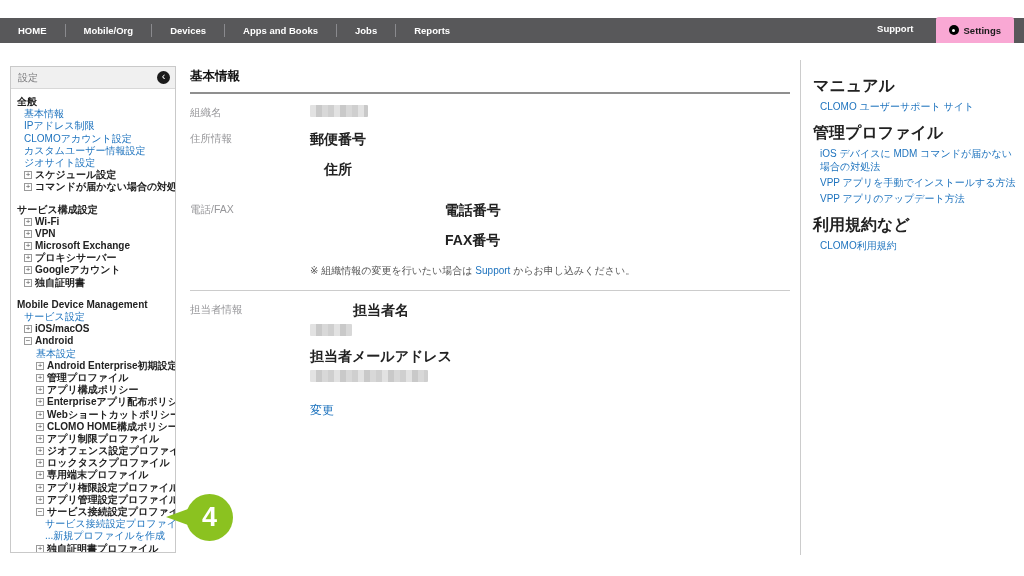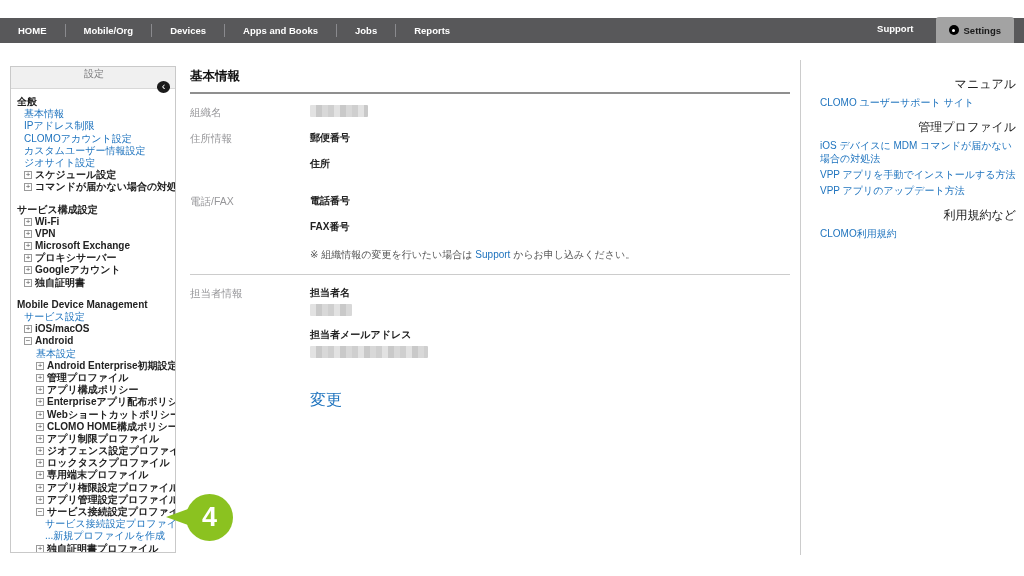--- a/index.html
+++ b/index.html
@@ -10,33 +10,33 @@
   
   .navbar { position:absolute; top:18px; left:0; width:1024px; height:25px;
     background:#58585a; display:flex; align-items:center; }
   .nav-menu { display:flex; align-items:center; height:100%; }
   .nav-item { color:#fff; font-size:9.5px; font-weight:bold; padding:0 18px;
     line-height:29px; cursor:default; white-space:nowrap; }
   .nav-sep { width:1px; height:13px; background:#8a8a8e; }
   .nav-right { margin-left:auto; display:flex; align-items:flex-end; height:100%; }
   .nav-support { color:#fff; font-size:9.5px; font-weight:bold; padding:0 22px;
     line-height:29px; }
-  .settings-tab { background:#a3a3a3; height:26px; margin-right:10px; padding:0 13px;
+  .settings-tab { background:#f9a8d4; height:26px; margin-right:10px; padding:0 13px;
     display:flex; align-items:center; gap:5px; border-radius:3px 3px 0 0;
     font-size:9.5px; font-weight:bold; color:#1a1a1a; }
   .gear-icon { width:10px; height:10px; border-radius:50%; background:#000;
     position:relative; display:inline-block; }
   .gear-icon::after { content:""; position:absolute; left:3.5px; top:3.5px;
     width:3px; height:3px; border-radius:50%; background:#fff; }
 
   
   .sidebar { position:absolute; left:10px; top:66px; width:166px; height:487px;
     border:1px solid #c9c9c9; background:#fff; overflow:hidden; }
   .sidebar-header { height:22px; background:#f0f0f0; border-bottom:1px solid #d8d8d8;
-    display:flex; align-items:center; padding:0 5px 0 7px;flex-direction:column; }
+    display:flex; align-items:center; padding:0 5px 0 7px; }
   .sidebar-title { color:#7a7a7c; font-size:10px; }
   .collapse-btn { margin-left:auto; width:13px; height:13px; border-radius:50%;
     background:#1a1a1a; color:#fff; font-size:11px; line-height:11.5px;
     text-align:center; cursor:pointer; }
   .tree { padding-top:7px; }
   .tree-row { font-size:10px; line-height:12.2px; height:12.2px; white-space:nowrap;
     padding-left:6px; }
   .tree-row.gap { margin-top:10px; }
   .tree-row.lvl1 { padding-left:13px; }
   .tree-row.lvl2 { padding-left:25px; }
@@ -48,39 +48,39 @@
     background:#fdfdfd; color:#555; font-size:8px; line-height:6px; text-align:center;
     margin-right:3px; vertical-align:1px; cursor:pointer; }
 
   
   .main { position:absolute; left:190px; top:62px; width:600px; }
   .main-title { font-size:12.5px; font-weight:bold; color:#111; padding:6px 0 7px 0;
     border-bottom:2px solid #8f8f8f; }
   .field-row { display:flex; margin-top:11px; }
   .field-label { width:120px; flex:none; color:#97979a; font-size:10.5px; padding-top:1px; }
   .field-value { font-size:10.5px; color:#222; }
-  .bold-label { font-weight:bold; font-size:10px; color:#222; margin-bottom:12px; }
+  .bold-label { font-weight:bold; font-size:14px; color:#222; margin-bottom:12px;text-align:center; }
   .bold-label.tight { margin-bottom:4px; }
   .mosaic { display:inline-block; height:12px; border-radius:1px;
     background-image:
       repeating-linear-gradient(90deg,#e2e2e2 0 6px,#c9c9c9 6px 12px,#d8d8d8 12px 18px,#cfcfcf 18px 24px),
       repeating-linear-gradient(0deg,rgba(255,255,255,.35) 0 4px,rgba(0,0,0,.06) 4px 8px);
   }
   .mosaic.org { width:58px; }
   .mosaic.name { width:42px; margin-bottom:10px; }
   .mosaic.email { width:118px; margin-bottom:10px; }
   .note { font-size:10px; color:#555; margin-top:14px; }
   .note .inline-link { color:#1e73be; cursor:pointer; }
   .divider { border:none; border-top:1px solid #ccc; margin-top:12px; }
-  .text-link { color:#1e73be; font-size:16px; cursor:pointer; display:inline-block; margin-top:20px; }
+  .text-link { color:#1e73be; font-size:12px; cursor:pointer; display:inline-block; margin-top:8px; }
 
   
   .help { position:absolute; left:800px; top:60px; width:224px; height:495px;
     border-left:1px solid #ccc; padding:16px 8px 0 12px; }
-  .help-title { font-size:12px; font-weight:normal; color:#222; margin:10px 0 3px 0;text-align:right; }
+  .help-title { font-size:16px; font-weight:bold; color:#222; margin:10px 0 3px 0; }
   .help-title:first-child { margin-top:0; }
   .help-link { font-size:10px; color:#1e73be; line-height:13px; margin:3px 0 3px 7px;
     cursor:pointer; }
 
   
   .badge { position:absolute; left:186px; top:494px; width:47px; height:47px;
     border-radius:50%; background:#8bc220; color:#fff; font-size:27px; font-weight:bold;
     display:flex; align-items:center; justify-content:center; z-index:5; }
   .badge-tail { position:absolute; left:166px; top:509px; width:0; height:0; z-index:5;
     border-top:8px solid transparent; border-bottom:8px solid transparent;

